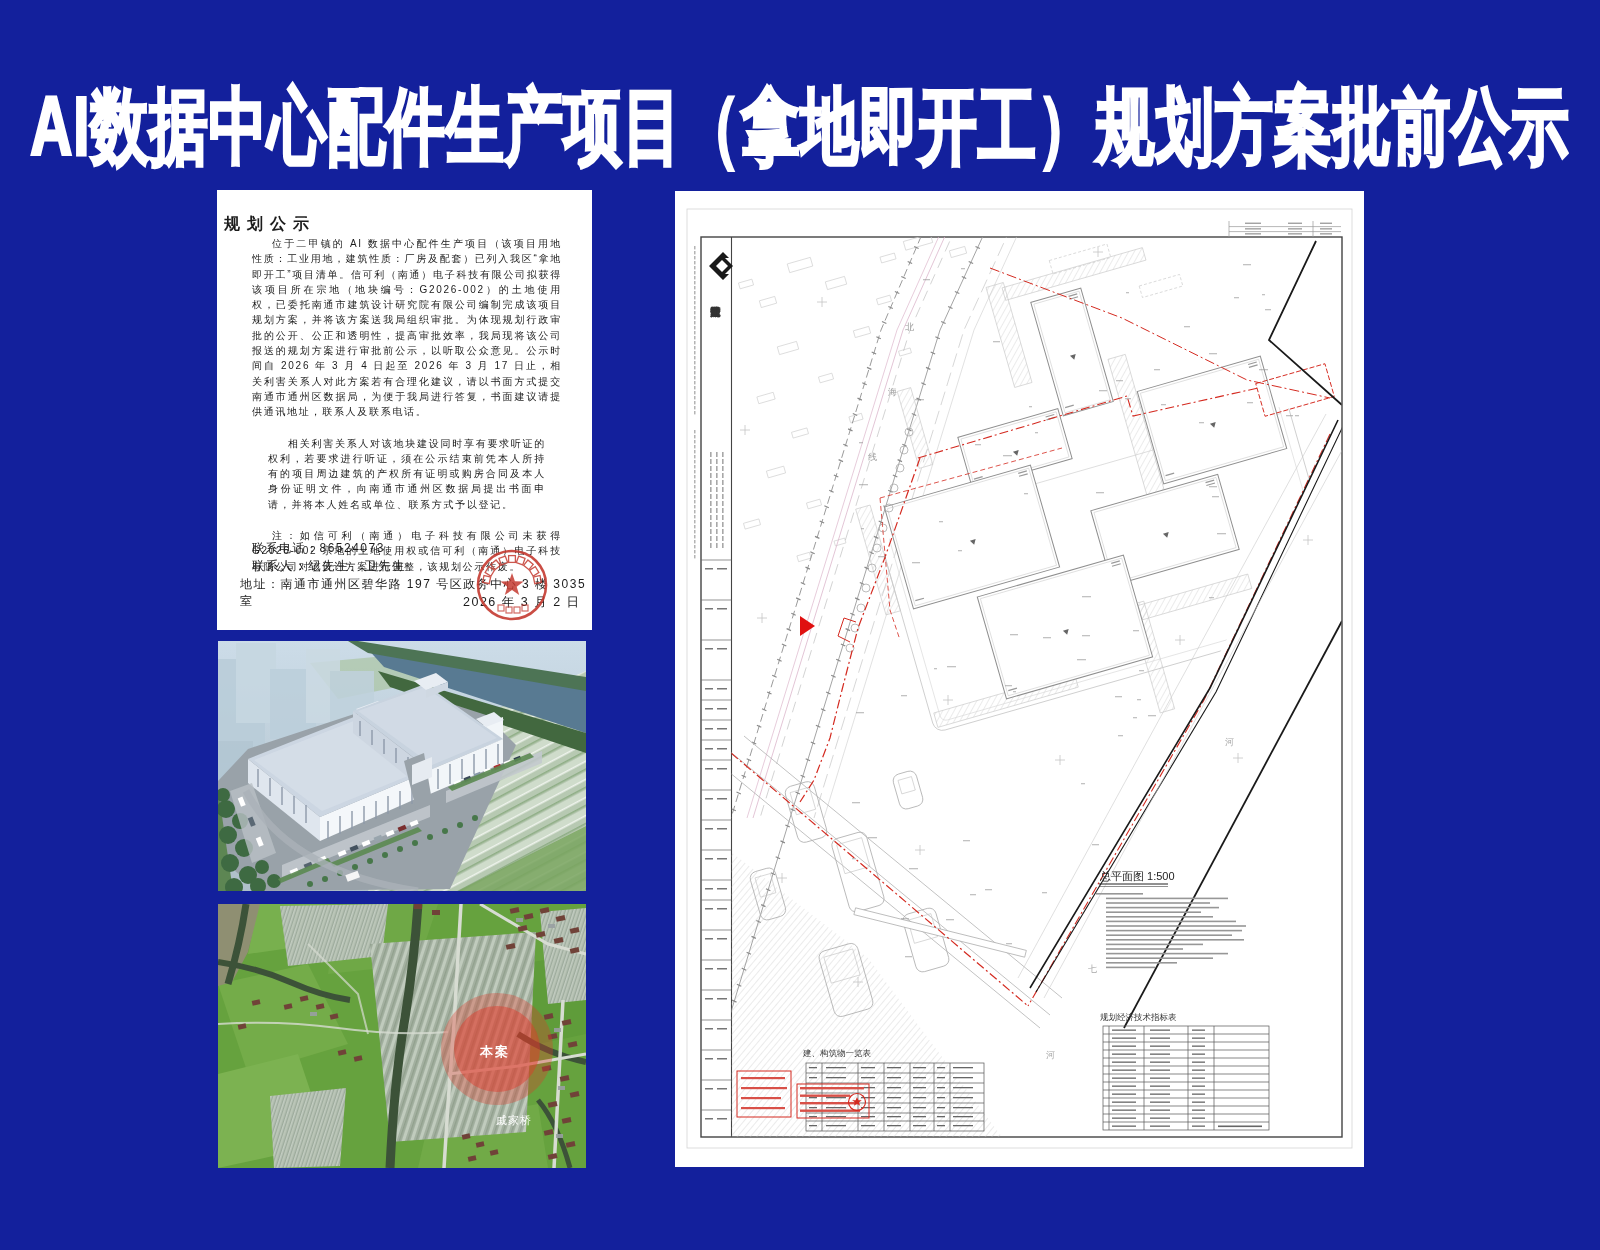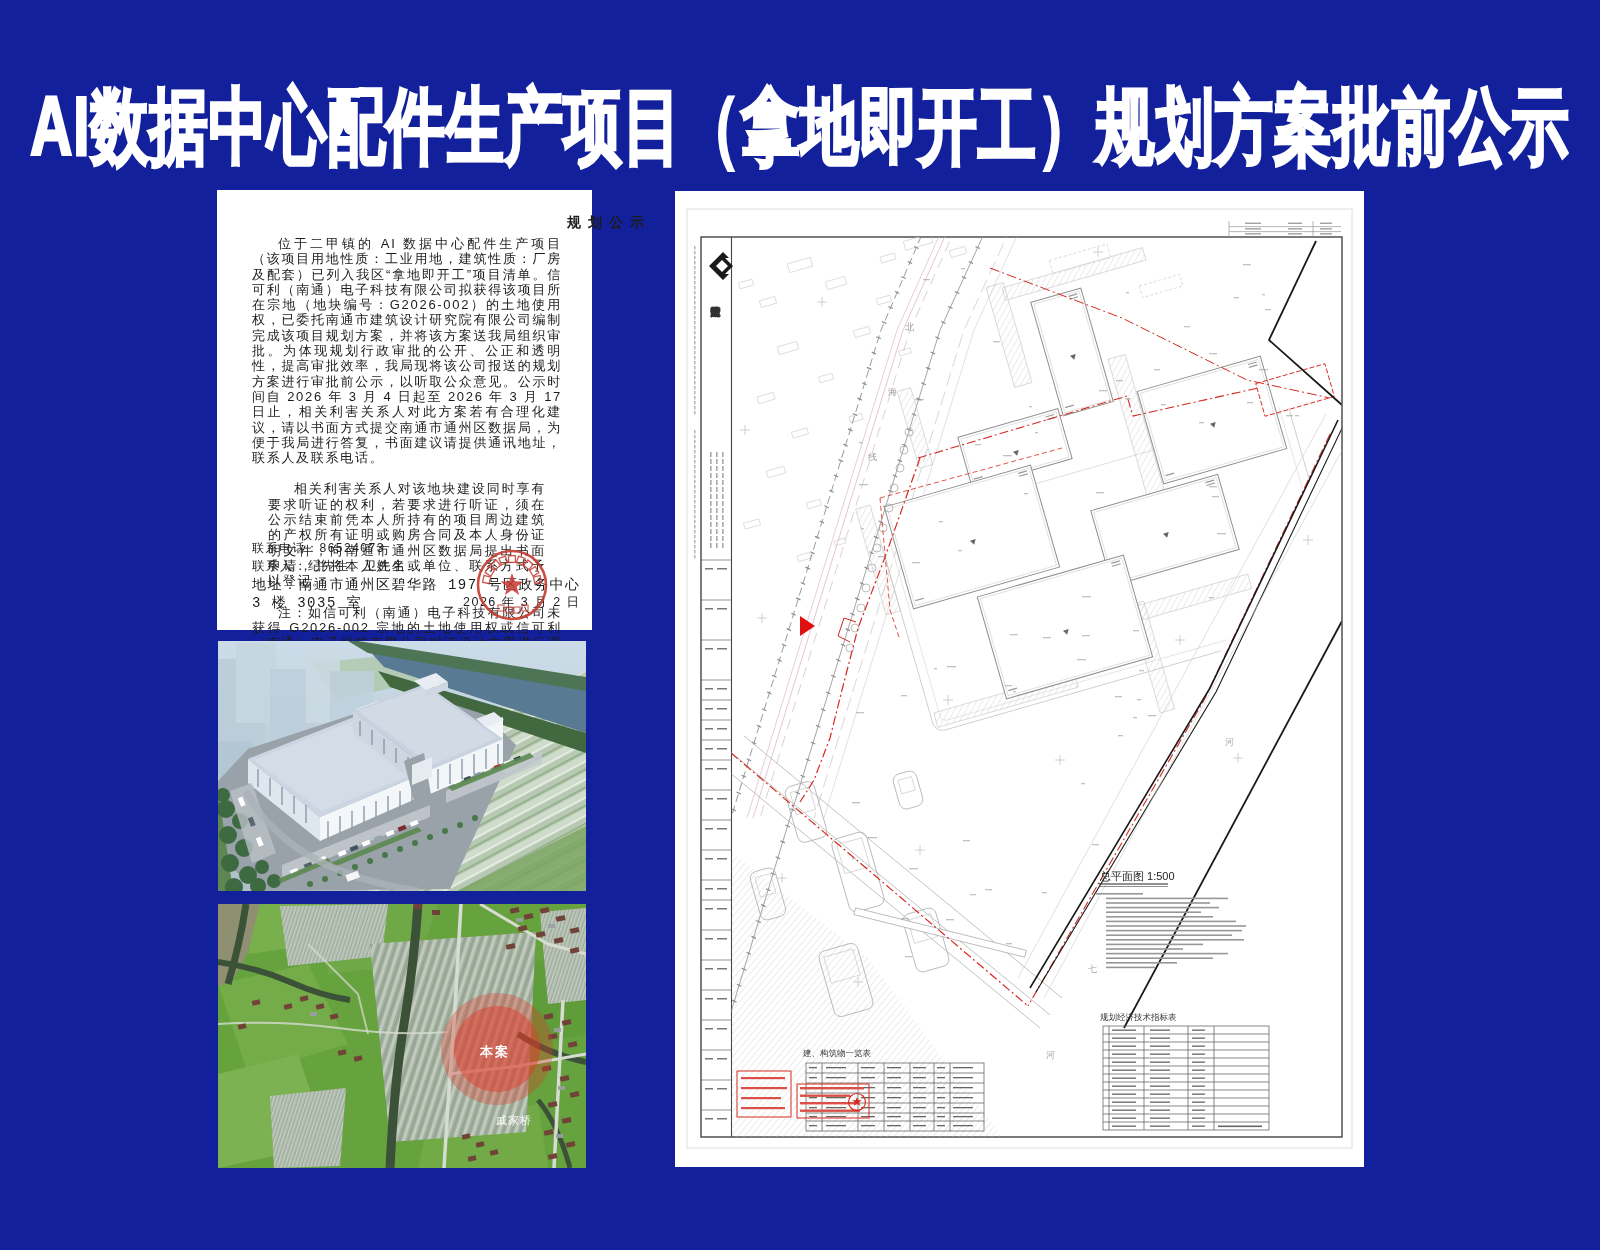--- a/index.html
+++ b/index.html
@@ -6,33 +6,33 @@
   body{background:#13209c;font-family:"Liberation Sans",sans-serif;position:relative;}
   .abs{position:absolute;}
 </style>
 </head>
 <body>
 
 <div class="abs" style="left:0;top:88px;width:1600px;text-align:center;color:#ffffff;font-weight:bold;font-size:60px;letter-spacing:1px;white-space:nowrap;-webkit-text-stroke:2.2px #ffffff;transform:scale(0.97,1.38);transform-origin:50% 50%;">AI数据中心配件生产项目（拿地即开工）规划方案批前公示</div>
 
 <div class="abs" style="left:217px;top:190px;width:375px;height:440px;background:#ffffff;color:#1c1c1c;">
 
-  <div class="abs" style="left:0;top:24px;width:434px;text-align:right;font-size:14px;font-weight:bold;letter-spacing:7px;text-indent:7px;">规划公示</div>
-
-  <div class="abs" style="left:35px;top:46px;width:310px;font-size:13px;line-height:15.3px;text-align:justify;letter-spacing:1.7px;">
+  <div class="abs" style="left:0;top:24px;width:434px;text-align:left;font-size:16px;font-weight:bold;letter-spacing:7px;text-indent:7px;">规划公示</div>
+
+  <div class="abs" style="left:35px;top:46px;width:310px;font-size:10px;line-height:15.3px;text-align:justify;letter-spacing:1.7px;">
     <p style="margin:0;text-indent:2em;">位于二甲镇的 AI 数据中心配件生产项目（该项目用地性质：工业用地，建筑性质：厂房及配套）已列入我区“拿地即开工”项目清单。信可利（南通）电子科技有限公司拟获得该项目所在宗地（地块编号：G2026-002）的土地使用权，已委托南通市建筑设计研究院有限公司编制完成该项目规划方案，并将该方案送我局组织审批。为体现规划行政审批的公开、公正和透明性，提高审批效率，我局现将该公司报送的规划方案进行审批前公示，以听取公众意见。公示时间自 2026 年 3 月 4 日起至 2026 年 3 月 17 日止，相关利害关系人对此方案若有合理化建议，请以书面方式提交南通市通州区数据局，为便于我局进行答复，书面建议请提供通讯地址，联系人及联系电话。</p>
     <p style="margin:16px;text-indent:2em;">相关利害关系人对该地块建设同时享有要求听证的权利，若要求进行听证，须在公示结束前凭本人所持有的项目周边建筑的产权所有证明或购房合同及本人身份证明文件，向南通市通州区数据局提出书面申请，并将本人姓名或单位、联系方式予以登记。</p>
     <p style="margin:0;text-indent:2em;">注：如信可利（南通）电子科技有限公司未获得 G2026-002 宗地的土地使用权或信可利（南通）电子科技有限公司对该设计方案进行调整，该规划公示作废。</p>
   </div>
 
   <div class="abs" style="left:35px;top:350px;font-size:12px;letter-spacing:1.5px;">联系电话：86524073</div>
 
   <div class="abs" style="left:35px;top:368px;font-size:12.5px;letter-spacing:1.5px;">联系人：纪先生、卫先生</div>
 
-  <div class="abs" style="left:35px;top:386px;font-size:14px;letter-spacing:1.5px;font-family:Liberation Mono, monospace;">地址：南通市通州区碧华路 197 号区政务中心 3 楼 3035 室</div>
+  <div class="abs" style="left:23px;top:386px;font-size:12px;letter-spacing:1.5px;">地址：南通市通州区碧华路 197 号区政务中心 3 楼 3035 室</div>
 
   <div class="abs" style="left:246px;top:404px;font-size:12.5px;letter-spacing:1.5px;">2026 年 3 月 2 日</div>
 
   <svg class="abs" style="left:255px;top:355px;" width="80" height="80" viewBox="0 0 80 80">
     <circle cx="40" cy="40" r="34" fill="none" stroke="#c43a30" stroke-width="2.6" opacity="0.9"></circle>
     <path d="M40,28 l2.9,8.2 8.7,0.2 -6.9,5.3 2.5,8.3 -7.2,-5 -7.2,5 2.5,-8.3 -6.9,-5.3 8.7,-0.2 z" fill="#c43a30" opacity="0.85"></path>
     <g fill="none" stroke="#c43a30" stroke-width="1.3" opacity="0.85">
       <rect x="11.2" y="31.2" width="6.8" height="6.8" transform="rotate(-78 14.6 34.6)"></rect>
       <rect x="14.4" y="23.0" width="6.8" height="6.8" transform="rotate(-58 17.8 26.4)"></rect>
       <rect x="20.2" y="16.4" width="6.8" height="6.8" transform="rotate(-39 23.6 19.8)"></rect>

